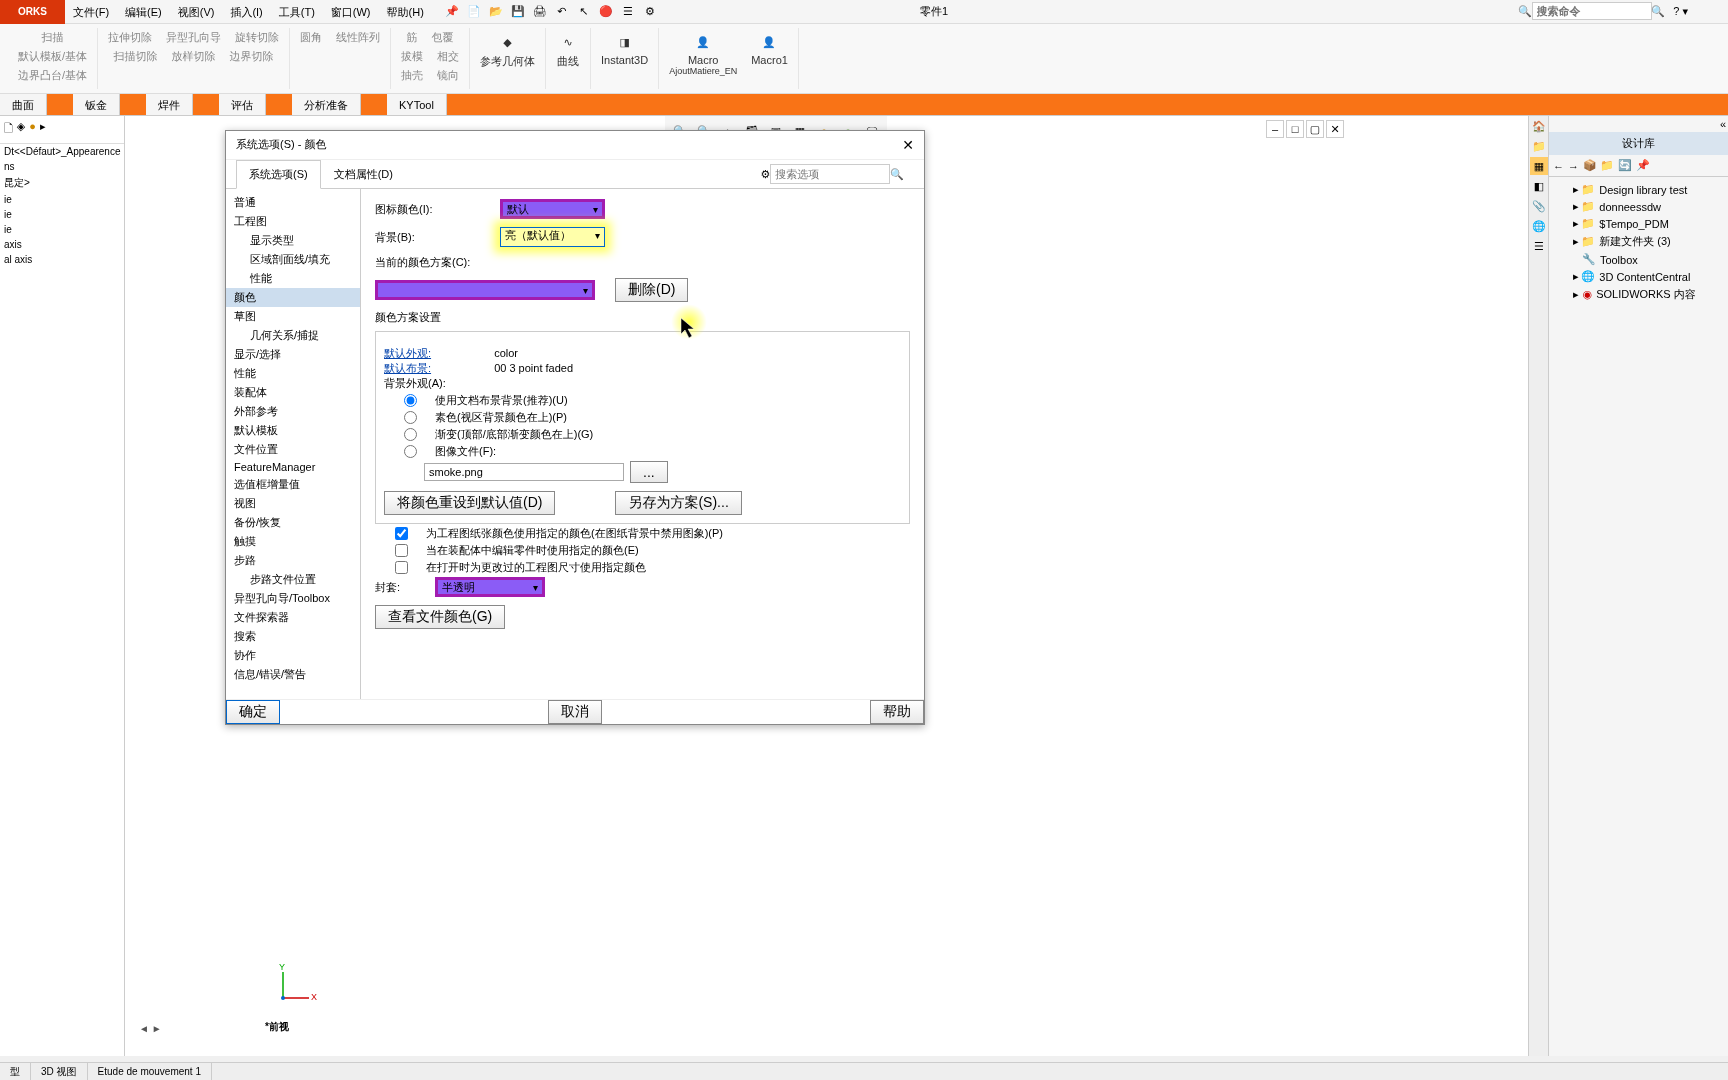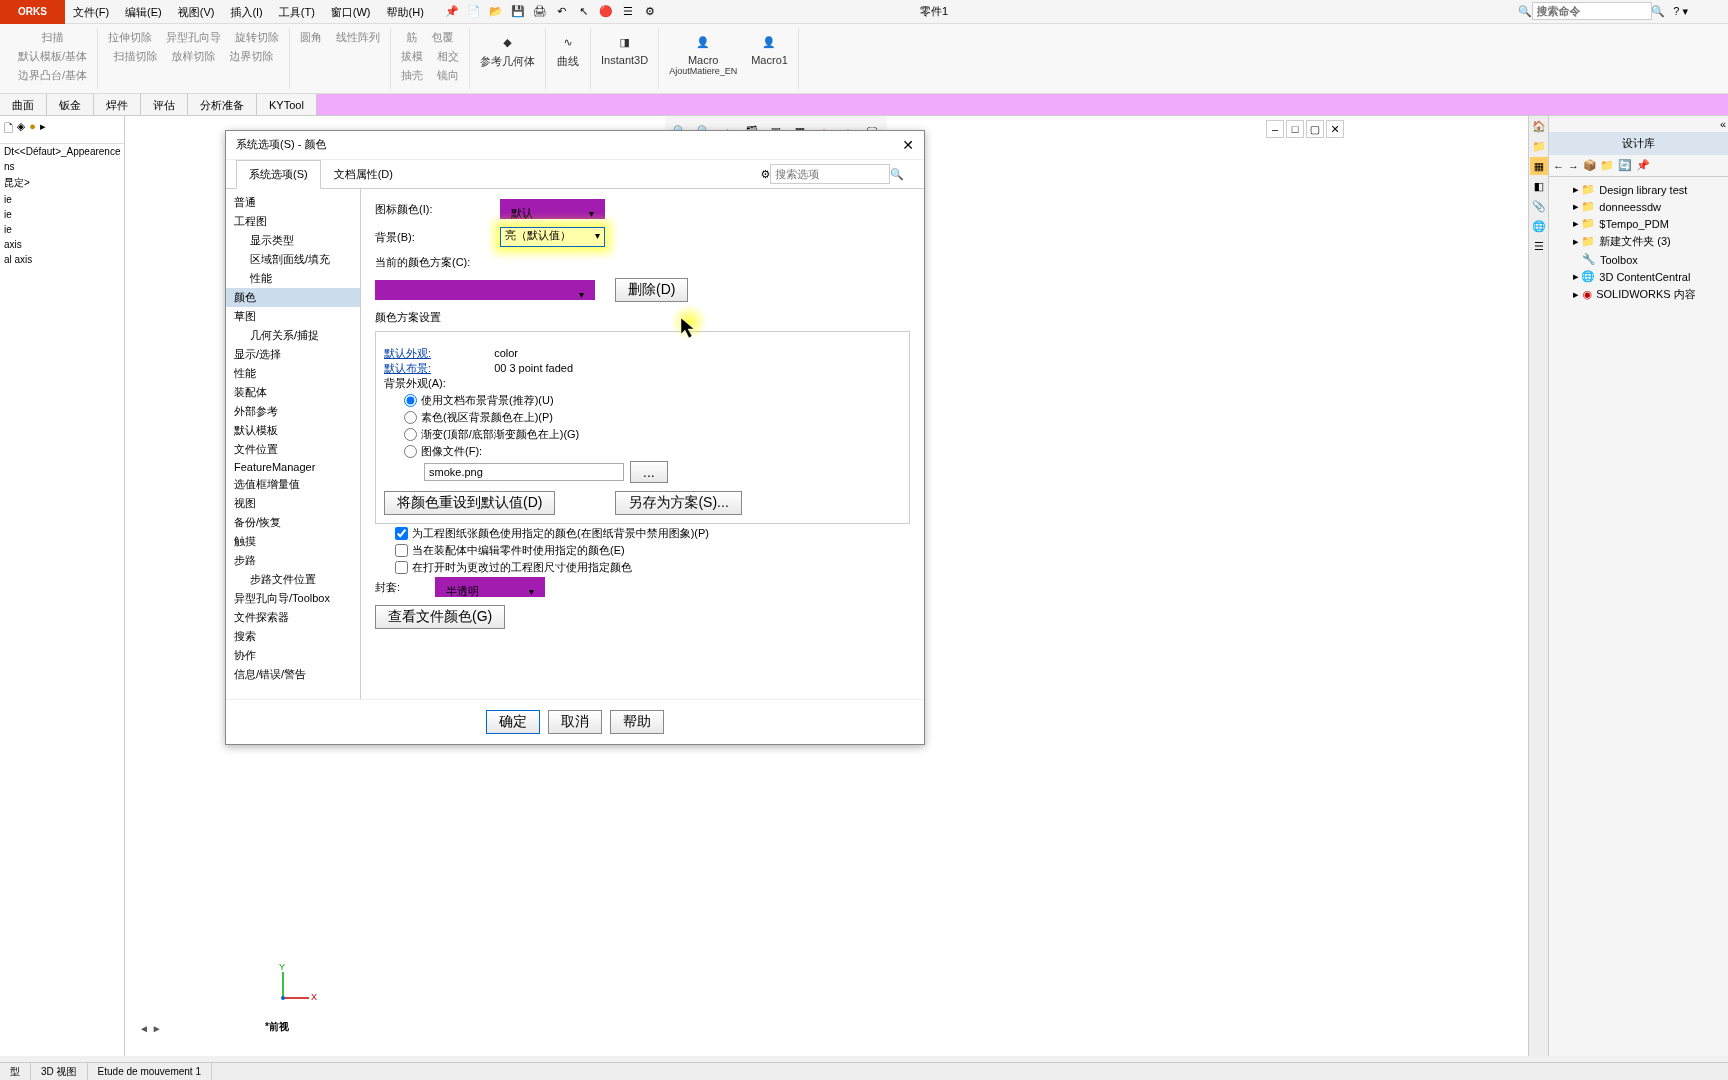--- a/index.html
+++ b/index.html
@@ -18,21 +18,21 @@
 
 
 .ribbon { height:70px; background:#f8f8f8; border-bottom:1px solid #ddd; display:flex; padding:4px 8px; }
 .ribbon-group { display:flex; flex-direction:column; align-items:center; padding:0 6px; border-right:1px solid #e5e5e5; }
 .ribbon-btn { display:flex; flex-direction:column; align-items:center; font-size:10px; color:#888; padding:2px 4px; }
 .ribbon-btn.active { color:#333; }
 .ribbon-icon { width:24px; height:24px; display:flex; align-items:center; justify-content:center; }
 .ribbon-row { display:flex; gap:6px; }
 
 
-.tabs { display:flex; background:#f0abfc; border-bottom:1px solid #ccc; height:22px; }
+.tabs { display:flex; background:#f97316; border-bottom:1px solid #ccc; height:22px;gap:26px; }
 .tab { padding:0 12px; line-height:22px; border-right:1px solid #ccc; background:#f5f5f5; }
 
 
 .workspace { display:flex; height:calc(100% - 140px); position:relative; }
 .left-panel { width:125px; background:#fff; border-right:1px solid #ccc; overflow:hidden; }
 .left-panel .tree-item { padding:2px 4px; font-size:10px; white-space:nowrap; }
 .viewport { flex:1; background:#fff; position:relative; }
 .right-panel { width:180px; background:#f5f5f5; border-left:1px solid #ccc; }
 .right-panel-header { background:#d9e4ef; padding:4px; text-align:center; font-size:11px; }
 .right-tree { padding:4px; }
@@ -56,35 +56,35 @@
 .dialog-search { position:absolute; right:20px; top:4px; display:flex; align-items:center; }
 .dialog-search input { width:120px; height:20px; border:1px solid #ccc; padding:0 4px; }
 .dialog-body { display:flex; }
 .dialog-nav { width:135px; border-right:1px solid #ccc; padding:4px 0; max-height:510px; overflow:hidden; }
 .nav-item { padding:2px 8px; cursor:pointer; }
 .nav-item.indent { padding-left:24px; }
 .nav-item.active { background:#cde; }
 .dialog-content { flex:1; padding:10px 14px; }
 .form-row { display:flex; align-items:center; margin-bottom:8px; }
 .form-label { width:125px; }
-.form-select { width:105px; height:20px; border:7px solid #a21caf; background:#a21caf; padding:0 4px; position:relative; }
+.form-select { width:105px; height:20px; border:3px solid #a21caf; background:#8b5cf6; padding:0 4px; position:relative; }
 .form-select::after { content:"▾"; position:absolute; right:4px; top:2px; font-size:10px; }
 .form-select.wide { width:220px; }
 .form-select.highlight { background:#ffa; box-shadow:0 0 10px 6px rgba(255,255,0,.6); border:1px solid #06c; }
 .cursor-hl { position:absolute; left:310px; top:115px; width:36px; height:36px; border-radius:50%; background:radial-gradient(circle,rgba(255,255,0,.7) 0%,rgba(255,255,0,0) 70%); pointer-events:none; }
 .scheme-list { width:265px; height:120px; border:1px solid #888; overflow:hidden; display:inline-block; vertical-align:top; }
 .scheme-item { padding:1px 4px; }
 .scheme-item.selected { background:#1266c9; color:#fff; }
 .swatch-box { display:inline-block; width:76px; vertical-align:top; margin-left:10px; }
 .swatch { width:66px; height:46px; border:1px solid #999; background:#e5e2d8; margin:6px auto; }
 .btn { padding:2px 12px; border:1px solid #888; background:linear-gradient(#fff,#e8e8e8); cursor:pointer; font-size:14px; }
 .btn.primary { border:1px solid #0066cc; }
 .link { color:#0645ad; text-decoration:underline; cursor:pointer; }
-.radio-row, .check-row { display:flex; align-items:center; gap:4px; margin:2px 0; padding-left:20px; }
-.dialog-footer { display:flex; justify-content:center; gap:8px; padding:10px; border-top:1px solid #eee; }
+.radio-row, .check-row { display:flex; align-items:center; gap:18px; margin:2px 0; padding-left:20px; }
+.dialog-footer { display:flex; justify-content:space-between; gap:8px; border-top:1px solid #eee; }
 .small-input { width:200px; height:18px; border:1px solid #aaa; padding:0 4px; margin-left:20px; }
 fieldset { border:1px solid #ccc; padding:8px; margin-top:6px; }
 
 
 .view-tb { position:absolute; left:540px; top:0; display:flex; gap:2px; padding:4px; background:#f5f5f5; border-bottom:1px solid #ddd; }
 .view-tb .vb { width:22px; height:22px; display:flex; align-items:center; justify-content:center; }
 
 
 .winctl { position:absolute; right:200px; top:0; display:flex; gap:2px; padding:4px; }
 .winctl span { width:18px; height:18px; display:flex; align-items:center; justify-content:center; border:1px solid #ccc; }

